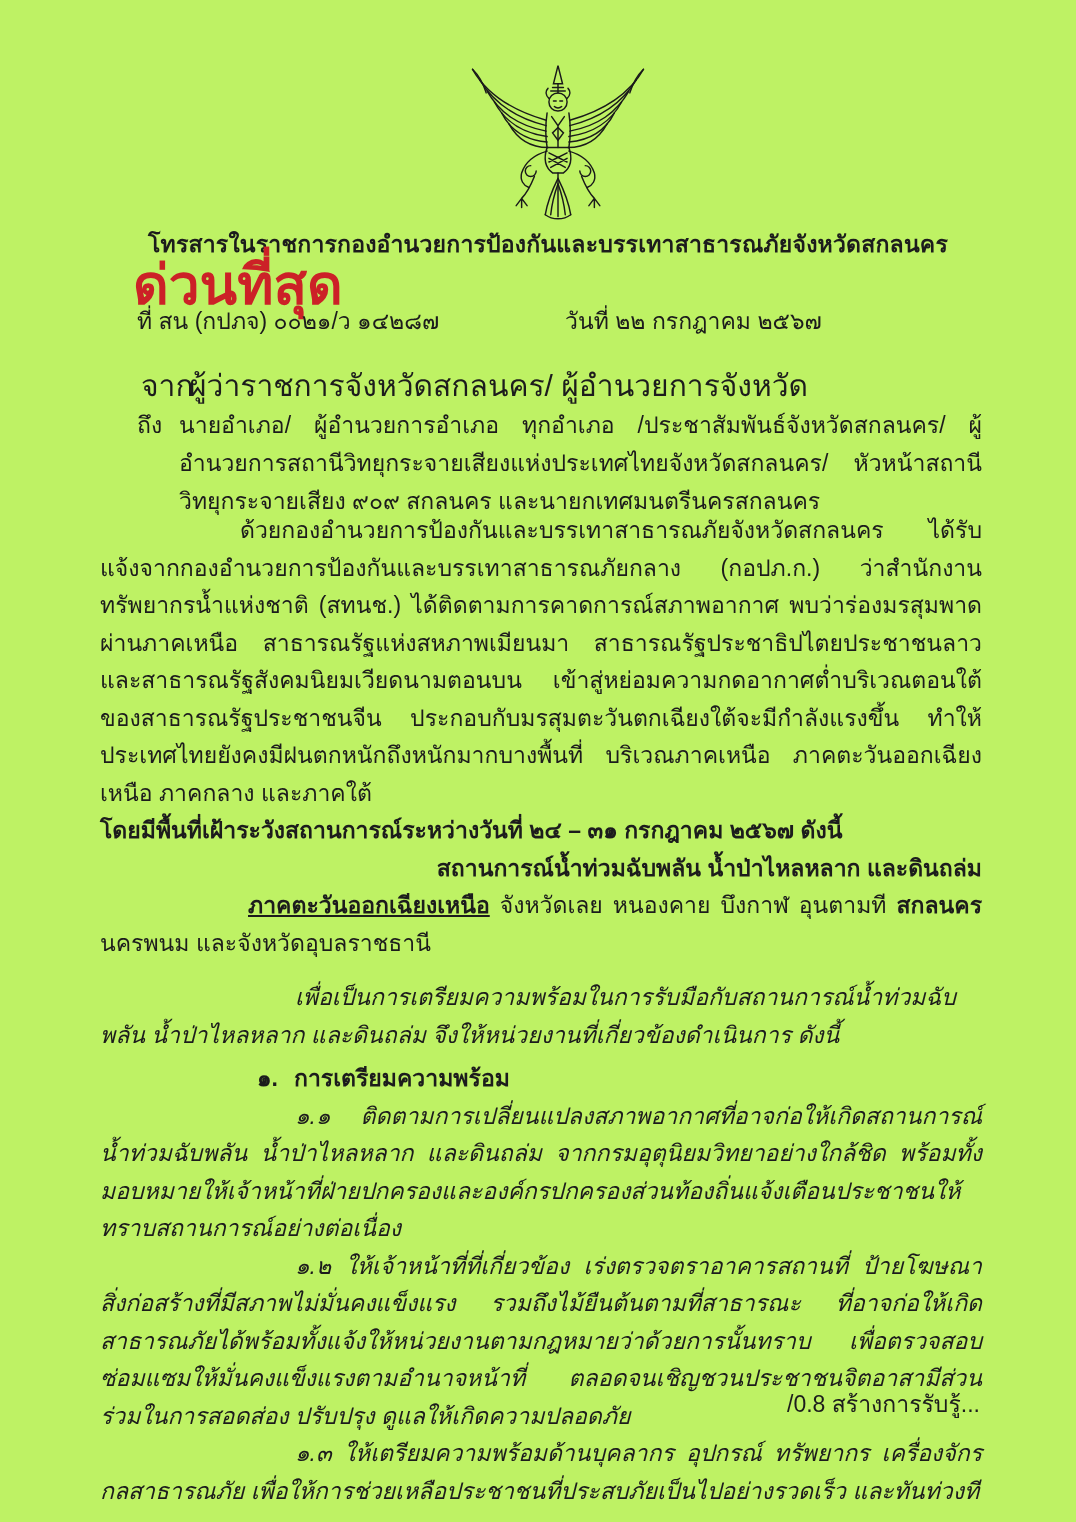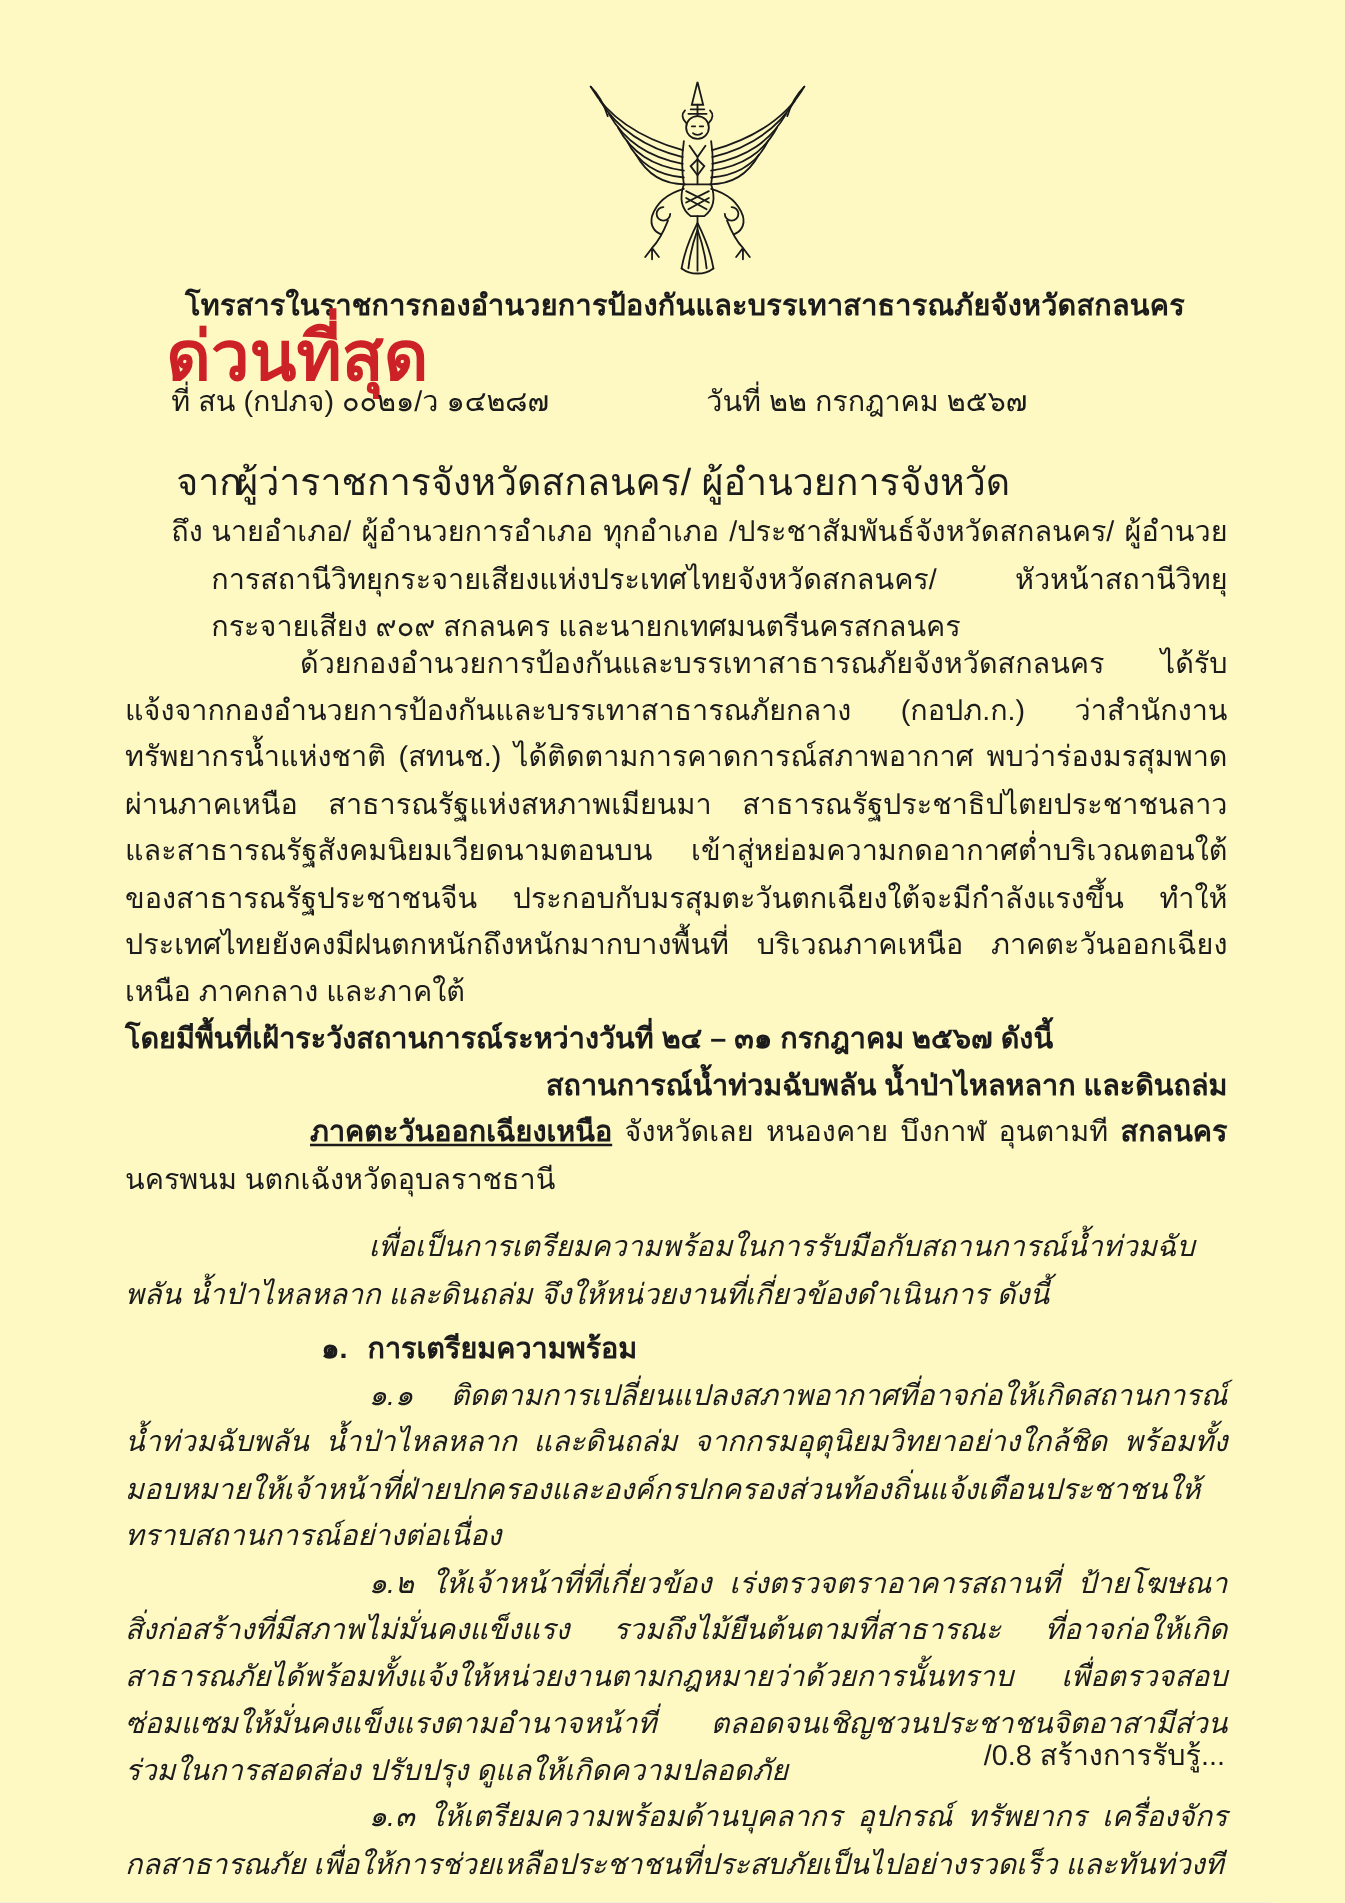--- a/index.html
+++ b/index.html
@@ -5,21 +5,21 @@
   html, body {
     margin: 0;
     padding: 0;
     background: #e8e8e8;
   }
   .page {
     position: relative;
     width: 1076px;
     height: 1522px;
     margin: 0 auto;
-    background: #fef9c3;
+    background: #bef264;
     font-family: "Liberation Sans", "DejaVu Sans", sans-serif;
     color: #1c1c1c;
     overflow: hidden;
   }
   
   .emblem {
     position: absolute;
     top: 58px;
     left: 458px;
     width: 200px;
@@ -73,21 +73,21 @@
     font-size: 23px;
     line-height: 38px;
   }
   .to-row .label {
     position: absolute;
     left: 0;
     top: 0;
   }
   .to-row .value {
     display: block;
-    margin-left: 32px;
+    margin-left: 42px;
     text-align: justify;
   }
   
   .body-flow {
     position: absolute;
     top: 512px;
     left: 100px;
     width: 882px;
     font-size: 23px;
     line-height: 37.5px;
@@ -189,21 +189,21 @@
 
   <div class="to-row">
     <span class="label">ถึง</span>
     <span class="value">นายอำเภอ/ ผู้อำนวยการอำเภอ ทุกอำเภอ /ประชาสัมพันธ์จังหวัดสกลนคร/ ผู้อำนวยการสถานีวิทยุกระจายเสียงแห่งประเทศไทยจังหวัดสกลนคร/ หัวหน้าสถานีวิทยุกระจายเสียง ๙๐๙ สกลนคร และนายกเทศมนตรีนครสกลนคร</span>
   </div>
 
   <div class="body-flow">
     <p class="indent-1">ด้วยกองอำนวยการป้องกันและบรรเทาสาธารณภัยจังหวัดสกลนคร ได้รับแจ้งจากกองอำนวยการป้องกันและบรรเทาสาธารณภัยกลาง (กอปภ.ก.) ว่าสำนักงานทรัพยากรน้ำแห่งชาติ (สทนช.) ได้ติดตามการคาดการณ์สภาพอากาศ พบว่าร่องมรสุมพาดผ่านภาคเหนือ สาธารณรัฐแห่งสหภาพเมียนมา สาธารณรัฐประชาธิปไตยประชาชนลาว และสาธารณรัฐสังคมนิยมเวียดนามตอนบน เข้าสู่หย่อมความกดอากาศต่ำบริเวณตอนใต้ของสาธารณรัฐประชาชนจีน ประกอบกับมรสุมตะวันตกเฉียงใต้จะมีกำลังแรงขึ้น ทำให้ประเทศไทยยังคงมีฝนตกหนักถึงหนักมากบางพื้นที่ บริเวณภาคเหนือ ภาคตะวันออกเฉียงเหนือ ภาคกลาง และภาคใต้</p>
     <p class="watch-line">โดยมีพื้นที่เฝ้าระวังสถานการณ์ระหว่างวันที่ ๒๔ – ๓๑ กรกฎาคม ๒๕๖๗ ดังนี้</p>
     <p class="situation-heading">สถานการณ์น้ำท่วมฉับพลัน น้ำป่าไหลหลาก และดินถล่ม</p>
-    <p class="indent-region"><span class="region-name">ภาคตะวันออกเฉียงเหนือ</span><span> จังหวัดเลย หนองคาย บึงกาฬ  อุนตามที </span><span class="bold">สกลนคร</span><span> นครพนม นตกเฉังหวัดอุบลราชธานี</span></p>
+    <p class="indent-region"><span class="region-name">ภาคตะวันออกเฉียงเหนือ</span><span> จังหวัดเลย หนองคาย บึงกาฬ  อุนตามที </span><span class="bold">สกลนคร</span><span> นครพนม และจังหวัดอุบลราชธานี</span></p>
     <p class="indent-2 gap-before">เพื่อเป็นการเตรียมความพร้อมในการรับมือกับสถานการณ์น้ำท่วมฉับพลัน น้ำป่าไหลหลาก และดินถล่ม จึงให้หน่วยงานที่เกี่ยวข้องดำเนินการ ดังนี้</p>
     <p class="section-heading"><span class="num">๑.</span><span>การเตรียมความพร้อม</span></p>
     <p class="indent-2">๑.๑ ติดตามการเปลี่ยนแปลงสภาพอากาศที่อาจก่อให้เกิดสถานการณ์น้ำท่วมฉับพลัน น้ำป่าไหลหลาก และดินถล่ม จากกรมอุตุนิยมวิทยาอย่างใกล้ชิด พร้อมทั้งมอบหมายให้เจ้าหน้าที่ฝ่ายปกครองและองค์กรปกครองส่วนท้องถิ่นแจ้งเตือนประชาชนให้ทราบสถานการณ์อย่างต่อเนื่อง</p>
     <p class="indent-2">๑.๒ ให้เจ้าหน้าที่ที่เกี่ยวข้อง เร่งตรวจตราอาคารสถานที่ ป้ายโฆษณา สิ่งก่อสร้างที่มีสภาพไม่มั่นคงแข็งแรง รวมถึงไม้ยืนต้นตามที่สาธารณะ ที่อาจก่อให้เกิดสาธารณภัยได้พร้อมทั้งแจ้งให้หน่วยงานตามกฎหมายว่าด้วยการนั้นทราบ เพื่อตรวจสอบซ่อมแซมให้มั่นคงแข็งแรงตามอำนาจหน้าที่ ตลอดจนเชิญชวนประชาชนจิตอาสามีส่วนร่วมในการสอดส่อง ปรับปรุง ดูแลให้เกิดความปลอดภัย</p>
     <p class="indent-2">๑.๓ ให้เตรียมความพร้อมด้านบุคลากร อุปกรณ์ ทรัพยากร เครื่องจักรกลสาธารณภัย เพื่อให้การช่วยเหลือประชาชนที่ประสบภัยเป็นไปอย่างรวดเร็ว และทันท่วงที</p>
   </div>
 
   <div class="continuation">/0.8 สร้างการรับรู้...</div>
 
 </div>

